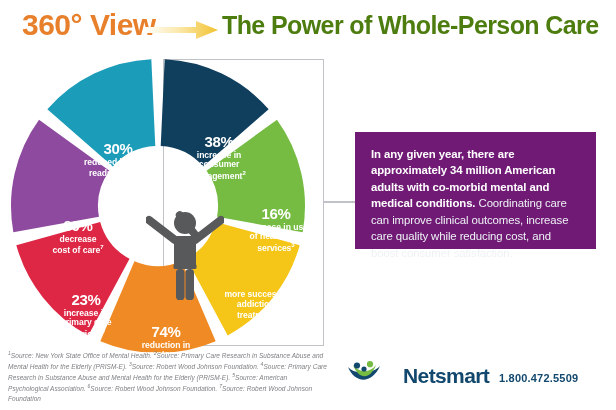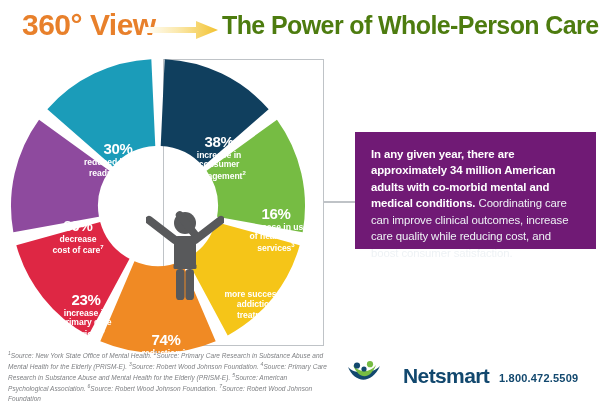--- a/index.html
+++ b/index.html
@@ -62,21 +62,21 @@
     display:block;
     font-size:8.6px;font-weight:bold;
     letter-spacing:-0.05px;
   }
   .seg-txt sup{font-size:6px;}
   
   .L-navy  {left:56px; top:85px;  width:108px;}
   .L-green {left:168px;top:78px;  width:86px;}
   .L-yellow{left:222px;top:150px; width:92px;}
   .L-orange{left:198px;top:234px; width:104px;}
-  .L-red   {left:112px;top:268px; width:92px;margin-top:8px;}
+  .L-red   {left:112px;top:268px; width:92px;}
   .L-purple{left:32px; top:236px; width:92px;}
   .L-teal  {left:22px; top:162px; width:96px;}
   
   .center-figure{
     position:absolute;left:138px;top:150px;width:78px;height:96px;
   }
   
   .callout{
     position:absolute;left:355px;top:132px;
     width:241px;height:117px;

